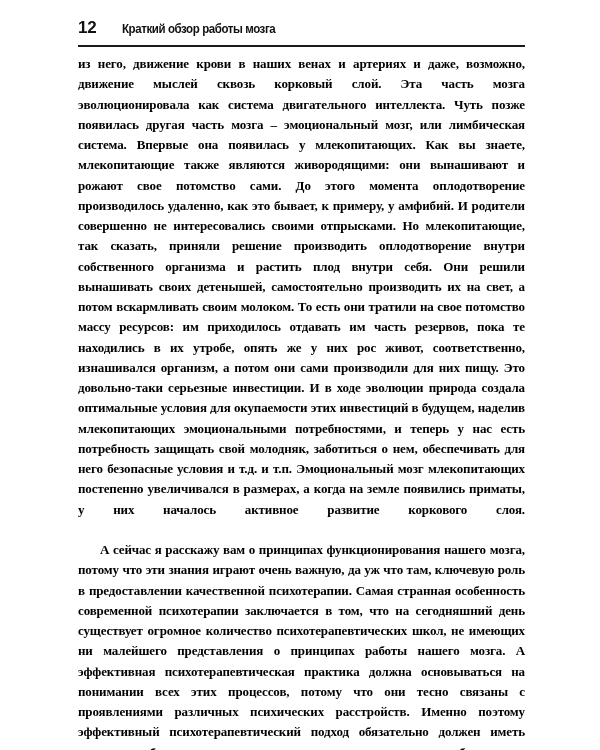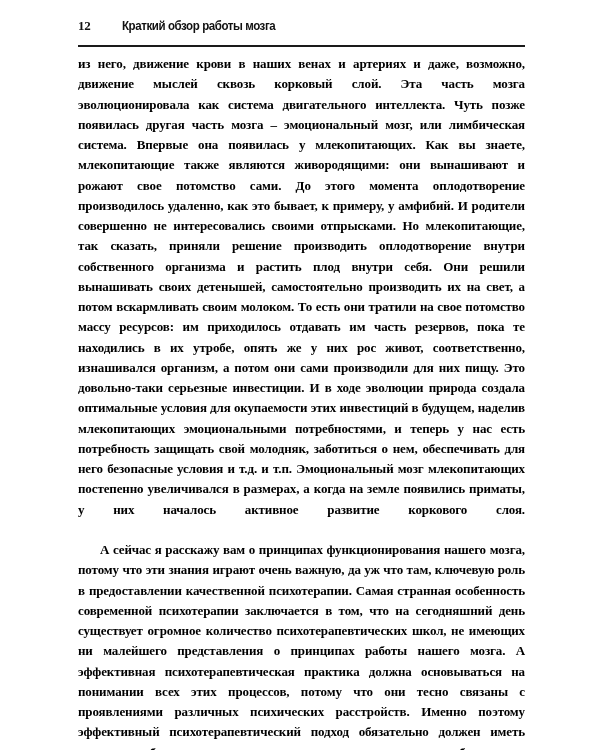--- a/index.html
+++ b/index.html
@@ -25,25 +25,24 @@
     top: 18px;
     width: 447px;
     height: 20px;
     display: flex;
     align-items: baseline;
     font-family: "Liberation Sans", "DejaVu Sans", sans-serif;
     font-weight: bold;
     color: #111111;
   }
   .folio {
-    font-size: 13px;
+    font-size: 17px;
     letter-spacing: -0.2px;
     width: 44px;
     flex: 0 0 44px;
-    font-family: Liberation Serif, serif;
   }
   .head-title {
     font-size: 12.4px;
     letter-spacing: -0.45px;
     transform: scaleX(0.93);
     transform-origin: left center;
     white-space: nowrap;
   }
 
   .head-rule {

